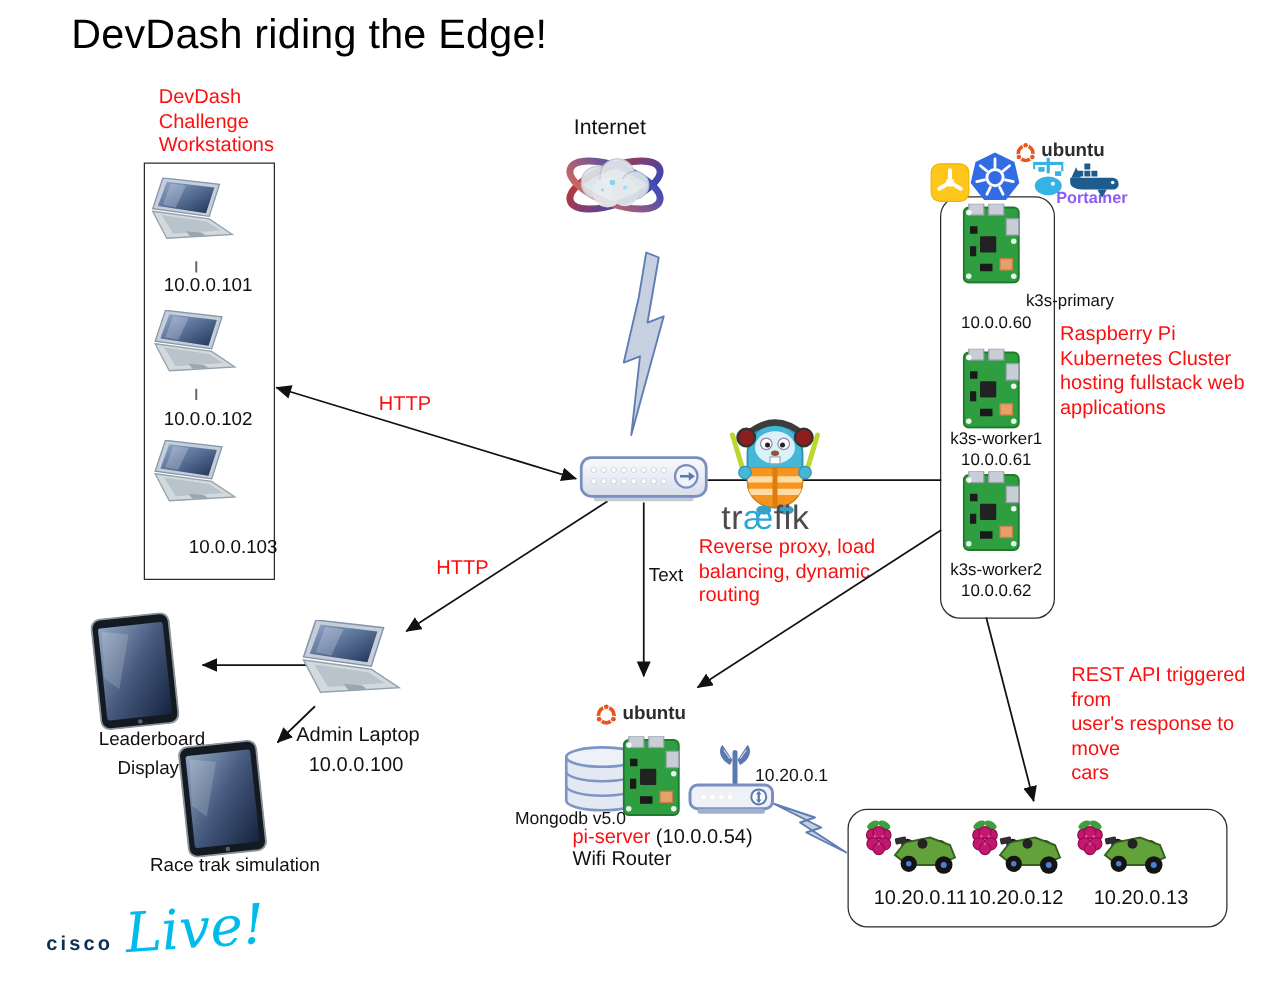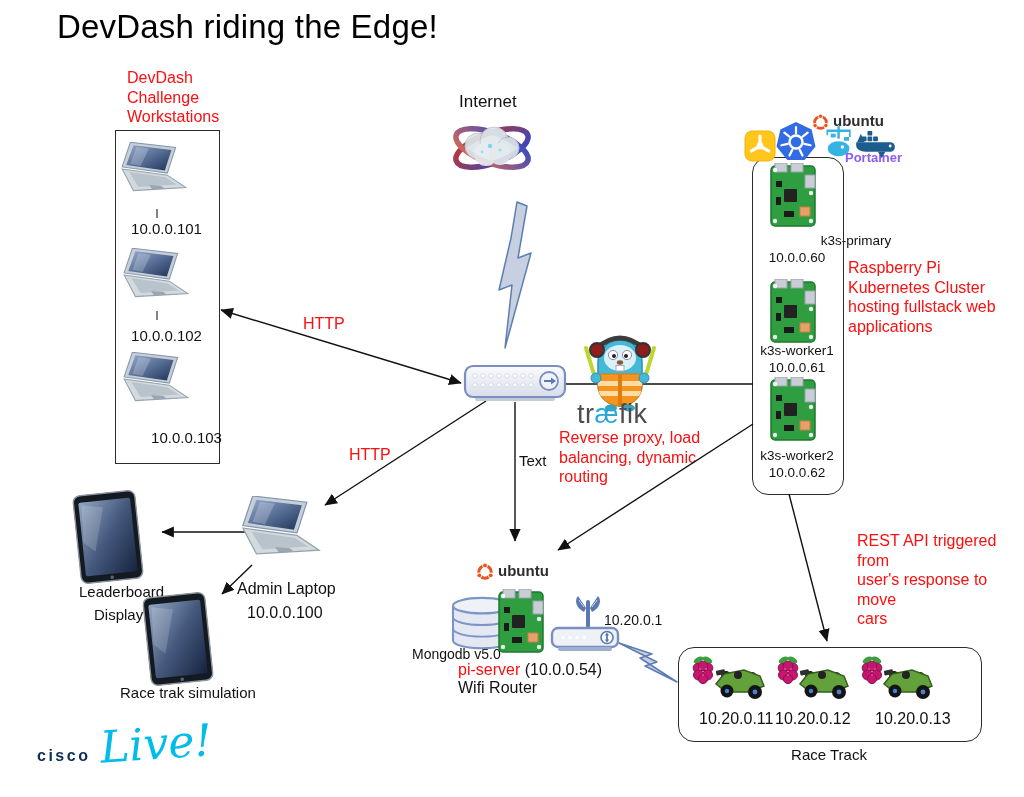--- a/index.html
+++ b/index.html
@@ -568,17 +568,16 @@
         <rect x="2" y="8" width="9" height="5" rx="1" fill="#2e2e2e" transform="rotate(-12 6 10)"></rect>
         <circle cx="13" cy="29" r="6.5" fill="#141414"></circle>
         <circle cx="13" cy="29" r="2.2" fill="#4a7fd4"></circle>
         <circle cx="41" cy="30" r="7" fill="#141414"></circle>
         <circle cx="41" cy="30" r="2.4" fill="#4a7fd4"></circle>
       </svg>
     </div>
   <div class="lbl" style="left:699px;top:710px;font-size:16px;">10.20.0.11</div>
   <div class="lbl" style="left:775px;top:710px;font-size:16px;">10.20.0.12</div>
   <div class="lbl" style="left:875px;top:710px;font-size:16px;">10.20.0.13</div>
-  <div class="lbl center" style="left:678px;top:746px;width:302px;">Race Track</div>
 
   <div class="cisco">cisco</div>
   <div class="cisco-live">Live!</div>
 </div>
 
 </body></html>

